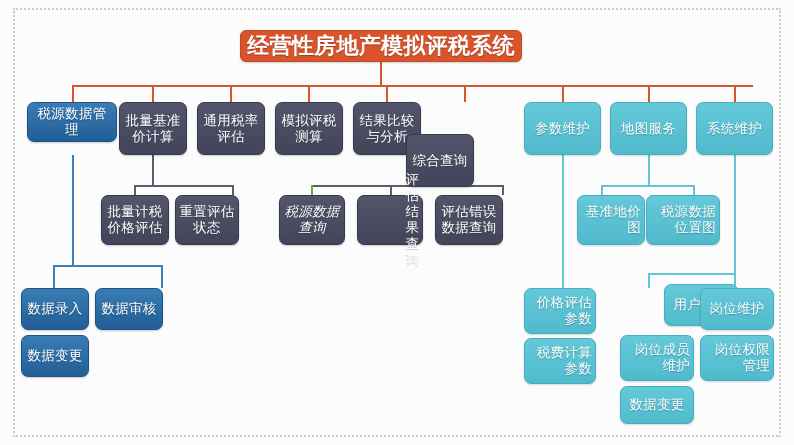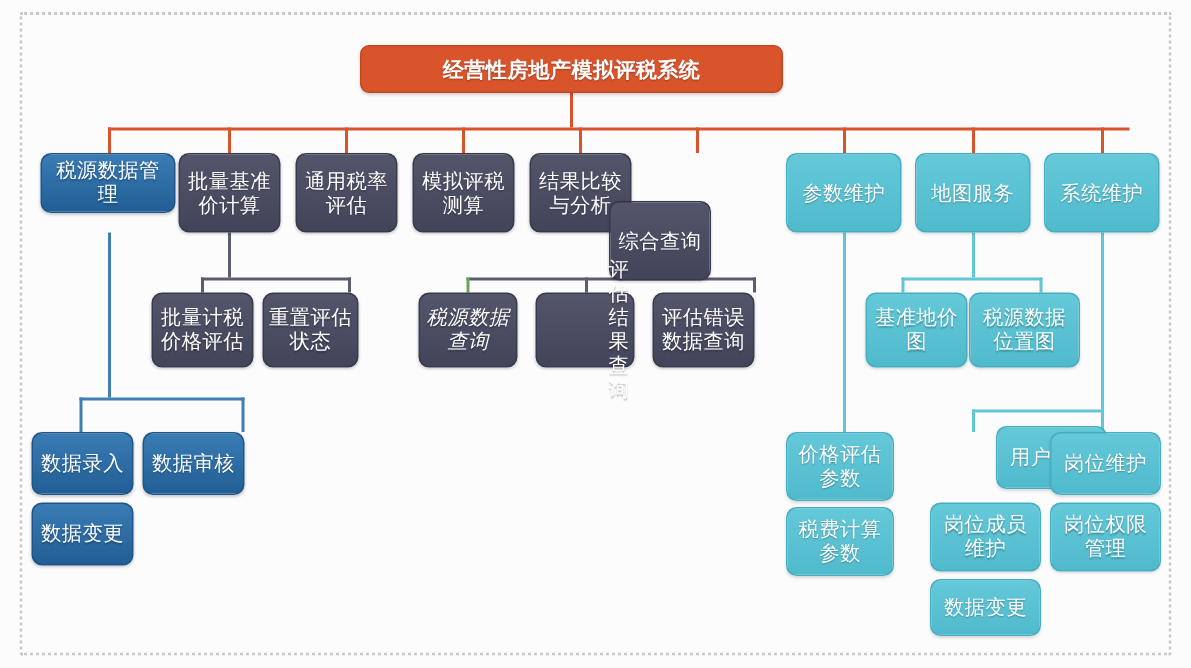--- a/index.html
+++ b/index.html
@@ -37,21 +37,21 @@
     letter-spacing:0.3px;
     text-shadow:0 1px 1px rgba(0,0,0,.28);
     z-index:5;
     padding:2px 3px;
   }
   .node span{display:block;}
 
   .title{
     background:#d9532b;
     border:1px solid #c04a24;
-    font-size:14px;
+    font-size:22px;
     font-weight:bold;
     border-radius:6px;
     box-shadow:0 1px 2px rgba(0,0,0,.18);
   }
   .navy{
     background:#2c6ca5;
     background:linear-gradient(180deg,#3a7cb4 0%,#215e95 100%);
     border:1px solid #1e5487;
     font-size:13.5px;
     box-shadow:0 1px 2px rgba(0,0,0,.2);
@@ -62,20 +62,21 @@
     border:1px solid #383a4c;
     font-size:13.5px;
     box-shadow:0 1px 2px rgba(0,0,0,.2);
   }
   .cyan{
     background:#5bc2d4;
     background:linear-gradient(180deg,#64c9d9 0%,#50bacd 100%);
     border:1px solid #46aec1;
     font-size:13.5px;
     box-shadow:0 1px 2px rgba(0,0,0,.15);
+    text-align:right;
   }
 
   .lnk{position:absolute;z-index:1;}
   .lnk.o{background:#d9532b;}
   .lnk.b{background:#3f7fb5;}
   .lnk.s{background:#5a5c70;}
   .lnk.c{background:#63c6d7;}
   .lnk.g{background:#6aa84f;}
 </style>
 </head>

